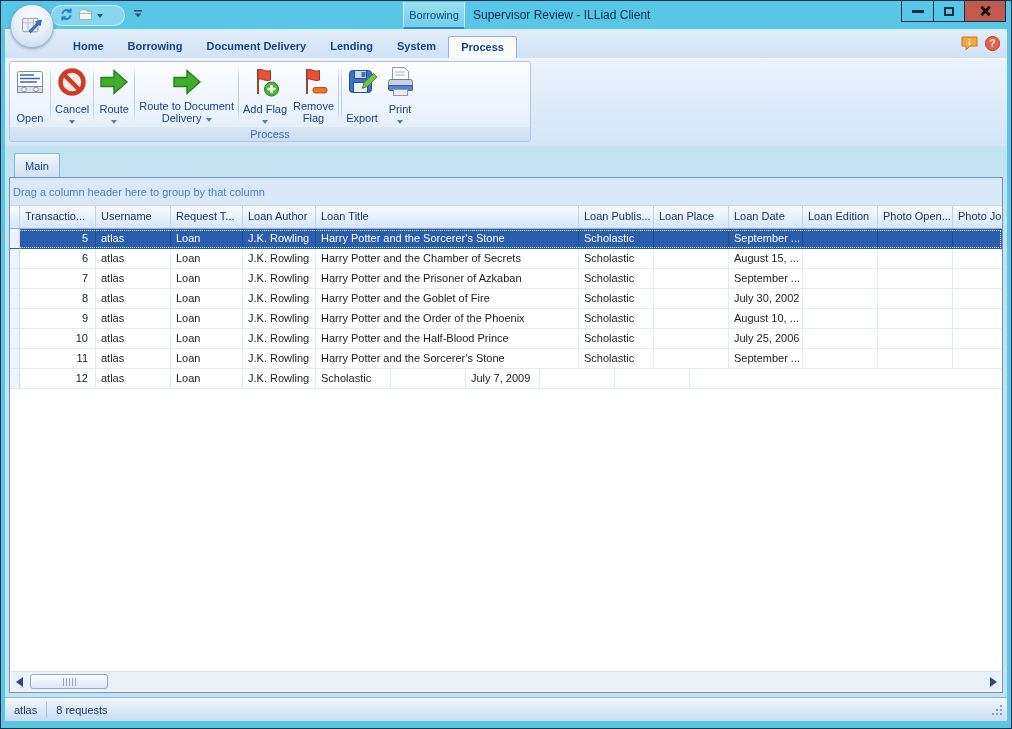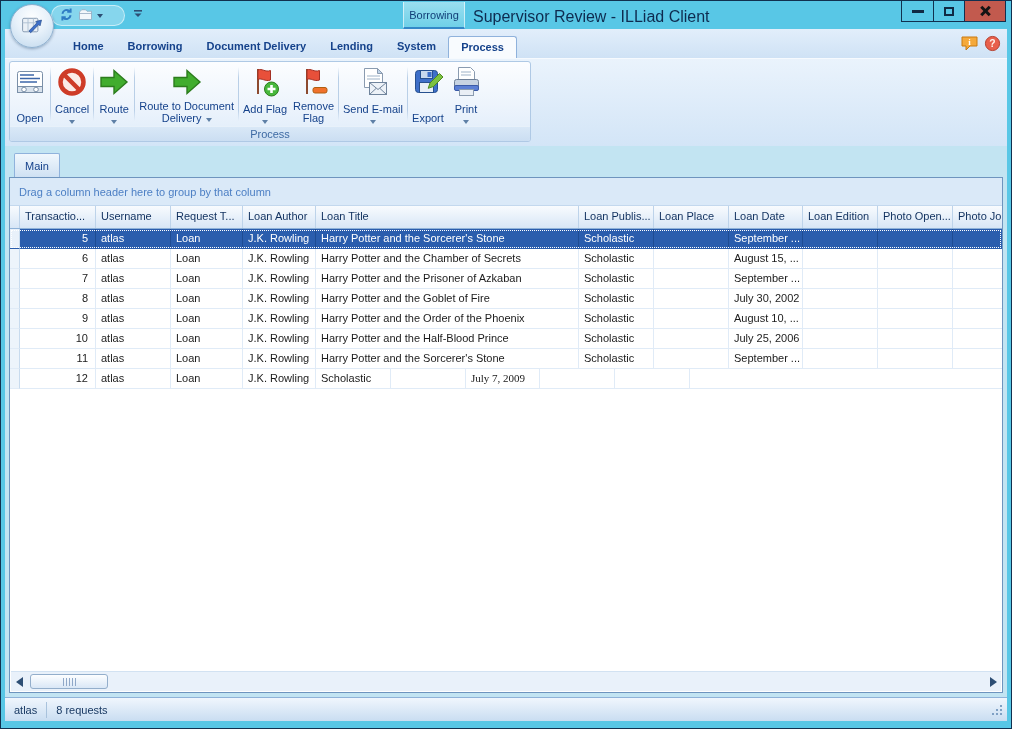--- a/index.html
+++ b/index.html
@@ -17,21 +17,21 @@
     display:flex; align-items:center; justify-content:center; }
   .qat { position:absolute; left:50px; top:4px; height:21px; width:74px; border-radius:11px;
     background:rgba(255,255,255,.28); border:1px solid rgba(255,255,255,.55);
     display:flex; align-items:center; gap:4px; padding:0 7px; }
   .qat .caret-sm { width:0;height:0;border-left:3px solid transparent;border-right:3px solid transparent;border-top:4px solid #2D4E74; }
   .qat-overflow { position:absolute; left:132px; top:8px; }
   .ctx-tab { position:absolute; left:402px; top:1px; width:62px; height:27px; text-align:center;
     line-height:26px; color:#123E77; background:linear-gradient(#9ADFF0,#6FD0E8);
     border-left:1px solid rgba(255,255,255,.6); border-right:1px solid rgba(255,255,255,.6);
     border-bottom:2px solid #3388C8; font-size:11px; }
-  .win-title { position:absolute; left:472px; top:7px; color:#0E2B4F; font-size:16px; }
+  .win-title { position:absolute; left:472px; top:7px; color:#0E2B4F; font-size:12px; }
   .win-controls { position:absolute; right:5px; top:0; display:flex; border:1px solid #11304F; border-top:none; height:21px; }
   .win-btn { width:31px; height:20px; display:flex; align-items:center; justify-content:center; background:#58C7E6; }
   .win-btn + .win-btn { border-left:1px solid #11304F; }
   .win-btn.close { width:41px; background:#C25A4E; }
   .glyph-min { width:12px; height:3px; background:#102A44; }
   .glyph-max { width:10px; height:9px; border:2px solid #102A44; background:transparent; }
   .glyph-x { position:relative; width:12px; height:12px; }
   .glyph-x::before,.glyph-x::after { content:""; position:absolute; left:5px; top:0; width:3px; height:12px; background:#141414; }
   .glyph-x::before { transform:rotate(45deg);} .glyph-x::after { transform:rotate(-45deg);}
 
@@ -62,21 +62,21 @@
   .workarea { position:absolute; left:4px; right:4px; top:145px; bottom:31px; background:#C2E4F2; display:flex; flex-direction:column; }
   .doctabs { height:31px; display:flex; align-items:flex-end; padding-left:9px; position:relative; z-index:3; }
   .doctab { display:flex; align-items:center; gap:6px; padding:0 10px; height:24px; margin-right:3px;
     background:linear-gradient(#F0F7FD,#CFE1F3); border:1px solid #8FB2DC; border-bottom:none;
     border-radius:2px 2px 0 0; color:#15428B; cursor:default; }
   .doctab.active { background:#FFFFFF; height:27px; margin-bottom:-1px; color:#1A1A1A; }
   .tab-close { position:relative; width:10px; height:10px; margin-left:4px; }
   .tab-close::before,.tab-close::after { content:""; position:absolute; left:4px; top:-1px; width:2.4px; height:12px; background:#5C7CA0; }
   .tab-close::before { transform:rotate(45deg);} .tab-close::after { transform:rotate(-45deg);}
   .panel { flex:1; margin:0 4px 4px 4px; background:#FFFFFF; border:1px solid #6E94BE; position:relative; overflow:hidden; }
-  .groupby { height:28px; background:#DAE9F8; color:#4C7FC4; line-height:28px; padding-left:9px; border-bottom:1px solid #C3D8EE; }
+  .groupby { height:28px; background:#DAE9F8; color:#4C7FC4; line-height:28px; padding-left:3px; border-bottom:1px solid #C3D8EE; }
 
   
   .grid-header { display:flex; height:23px; border-bottom:1px solid #8FB2D8; background:linear-gradient(#F8FBFE,#D7E6F6); }
   .hcell { border-right:1px solid #BDD3EA; padding:4px 4px 0 5px; color:#10305E; white-space:nowrap; overflow:hidden; }
   .hcell.indicator { background:linear-gradient(#F8FBFE,#D7E6F6); }
   .grid-row { display:flex; height:20px; background:#fff; cursor:default; }
   .cell { border-right:1px solid #E0EBF7; border-bottom:1px solid #E0EBF7; padding:3px 4px 0 5px;
     color:#1B1B1B; white-space:nowrap; overflow:hidden; }
   .cell.num { text-align:right; padding-right:7px; }
   .cell.indicator { background:#EDF4FB; border-right:1px solid #C8DBEE; }
@@ -240,36 +240,20 @@
                   <path d="M9 3 L9 28" stroke="#8C4A2F" stroke-width="2"></path>
                   <path d="M9 4 C13 2 16 6.5 21.5 4.5 L21.5 14 C16 16 13 11.5 9 13.5 Z" fill="#E8503A" stroke="#A33024"></path>
                   <rect x="15" y="21.5" width="14" height="5.5" rx="2" fill="#F0712C" stroke="#B05E10"></rect>
                 </svg></span>
               <div class="lbl">
                 <div>Remove</div>
                 <div>Flag</div>
               </div>
             </div>
             <div class="vsep"></div>
-            <div class="ribbon-btn">
-              <span class="icon32"><svg width="32" height="32" viewBox="0 0 32 32">
-                  <path d="M7.5 2.5 h13 l5 5 v14 h-18 z" fill="#FFFFFF" stroke="#8A9BB0"></path>
-                  <path d="M20.5 2.5 l5 5 h-5 z" fill="#BFD3E8" stroke="#8A9BB0"></path>
-                  <g stroke="#9FB3C8">
-                    <line x1="10" y1="10" x2="23" y2="10"></line>
-                    <line x1="10" y1="13" x2="23" y2="13"></line>
-                  </g>
-                  <rect x="12.5" y="16.5" width="17" height="12" fill="#EDF2F8" stroke="#70849C"></rect>
-                  <path d="M12.5 16.5 l8.5 7 8.5 -7 M12.5 28.5 l6.5 -6 M29.5 28.5 l-6.5 -6" fill="none" stroke="#70849C"></path>
-                </svg></span>
-              <div class="lbl">
-                <div>Send E-mail</div>
-              </div>
-              <span class="caret below"></span>
-            </div>
             <div class="vsep"></div>
             <div class="ribbon-btn">
               <span class="icon32"><svg width="32" height="32" viewBox="0 0 32 32">
                   <rect x="3.5" y="4.5" width="22" height="22" rx="3" fill="#3E6FC9" stroke="#27508F"></rect>
                   <rect x="8.5" y="4.5" width="12" height="8" fill="#C9D9EE" stroke="#27508F"></rect>
                   <rect x="15.5" y="6" width="4" height="5" fill="#3E6FC9"></rect>
                   <rect x="7.5" y="16.5" width="14" height="10" fill="#E8EFF8" stroke="#27508F"></rect>
                   <path d="M27.5 7.5 L18 17 l-1.8 5.3 5.3-1.8 L31 11 z" fill="#7CC142" stroke="#4E8C1E"></path>
                 </svg></span>
               <div class="lbl">
@@ -420,21 +404,21 @@
             <div class="cell" style="flex: 1 1 0%; border-right: none;"></div>
           </div>
           <div class="grid-row">
             <div class="cell indicator" style="width: 7px; flex: 0 0 auto;"></div>
             <div class="cell num" style="width: 76px; flex: 0 0 auto;">12</div>
             <div class="cell" style="width: 75px; flex: 0 0 auto;">atlas</div>
             <div class="cell" style="width: 72px; flex: 0 0 auto;">Loan</div>
             <div class="cell" style="width: 73px; flex: 0 0 auto;">J.K. Rowling</div>
             <div class="cell" style="width: 75px; flex: 0 0 auto;">Scholastic</div>
             <div class="cell" style="width: 75px; flex: 0 0 auto;"></div>
-            <div class="cell" style="width: 74px; flex: 0 0 auto; font-family: Liberation Serif, serif;">July 7, 2009</div>
+            <div class="cell" style="width: 74px; flex: 0 0 auto;">July 7, 2009</div>
             <div class="cell" style="width: 75px; flex: 0 0 auto;"></div>
             <div class="cell" style="width: 75px; flex: 0 0 auto;"></div>
             <div class="cell" style="flex: 1 1 0%; border-right: none;"></div>
           </div>
         </div>
       <div class="hscroll">
         <div class="scroll-arrow">
             <span class="tri-left"></span>
           </div>
         <div class="scroll-thumb">

